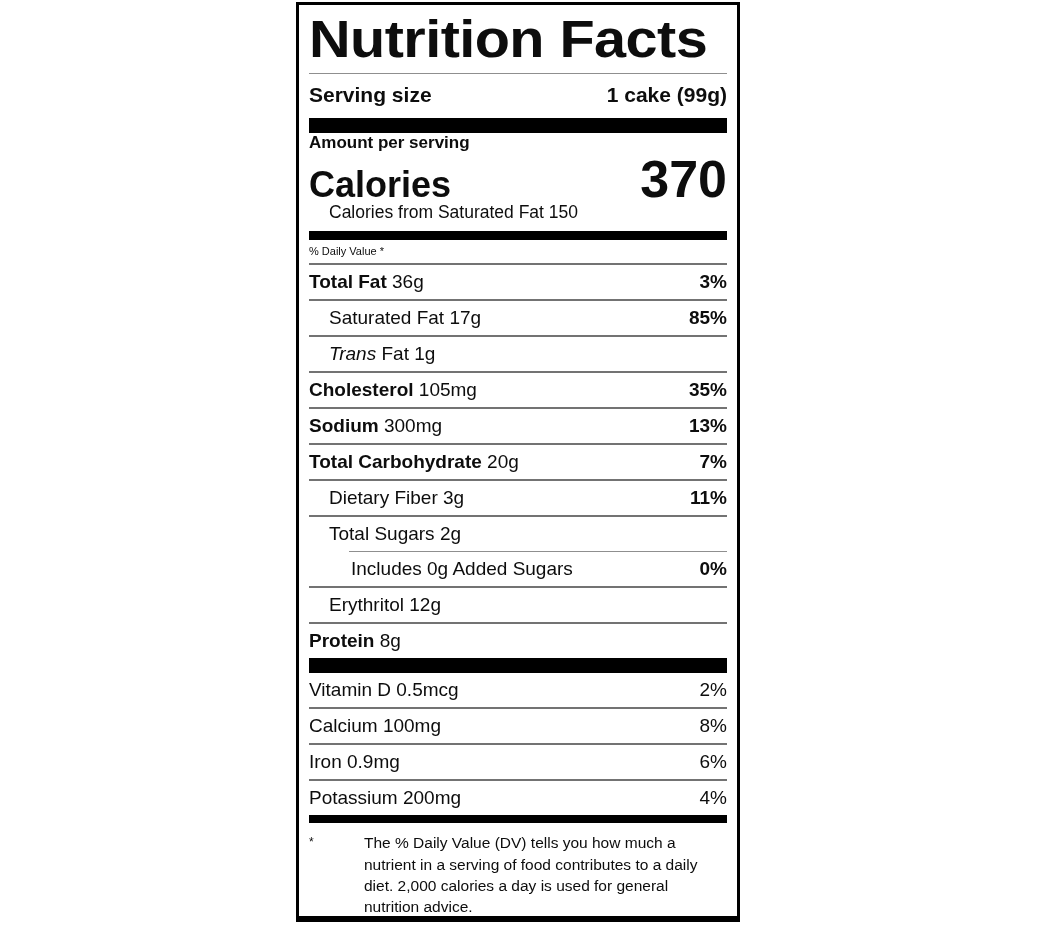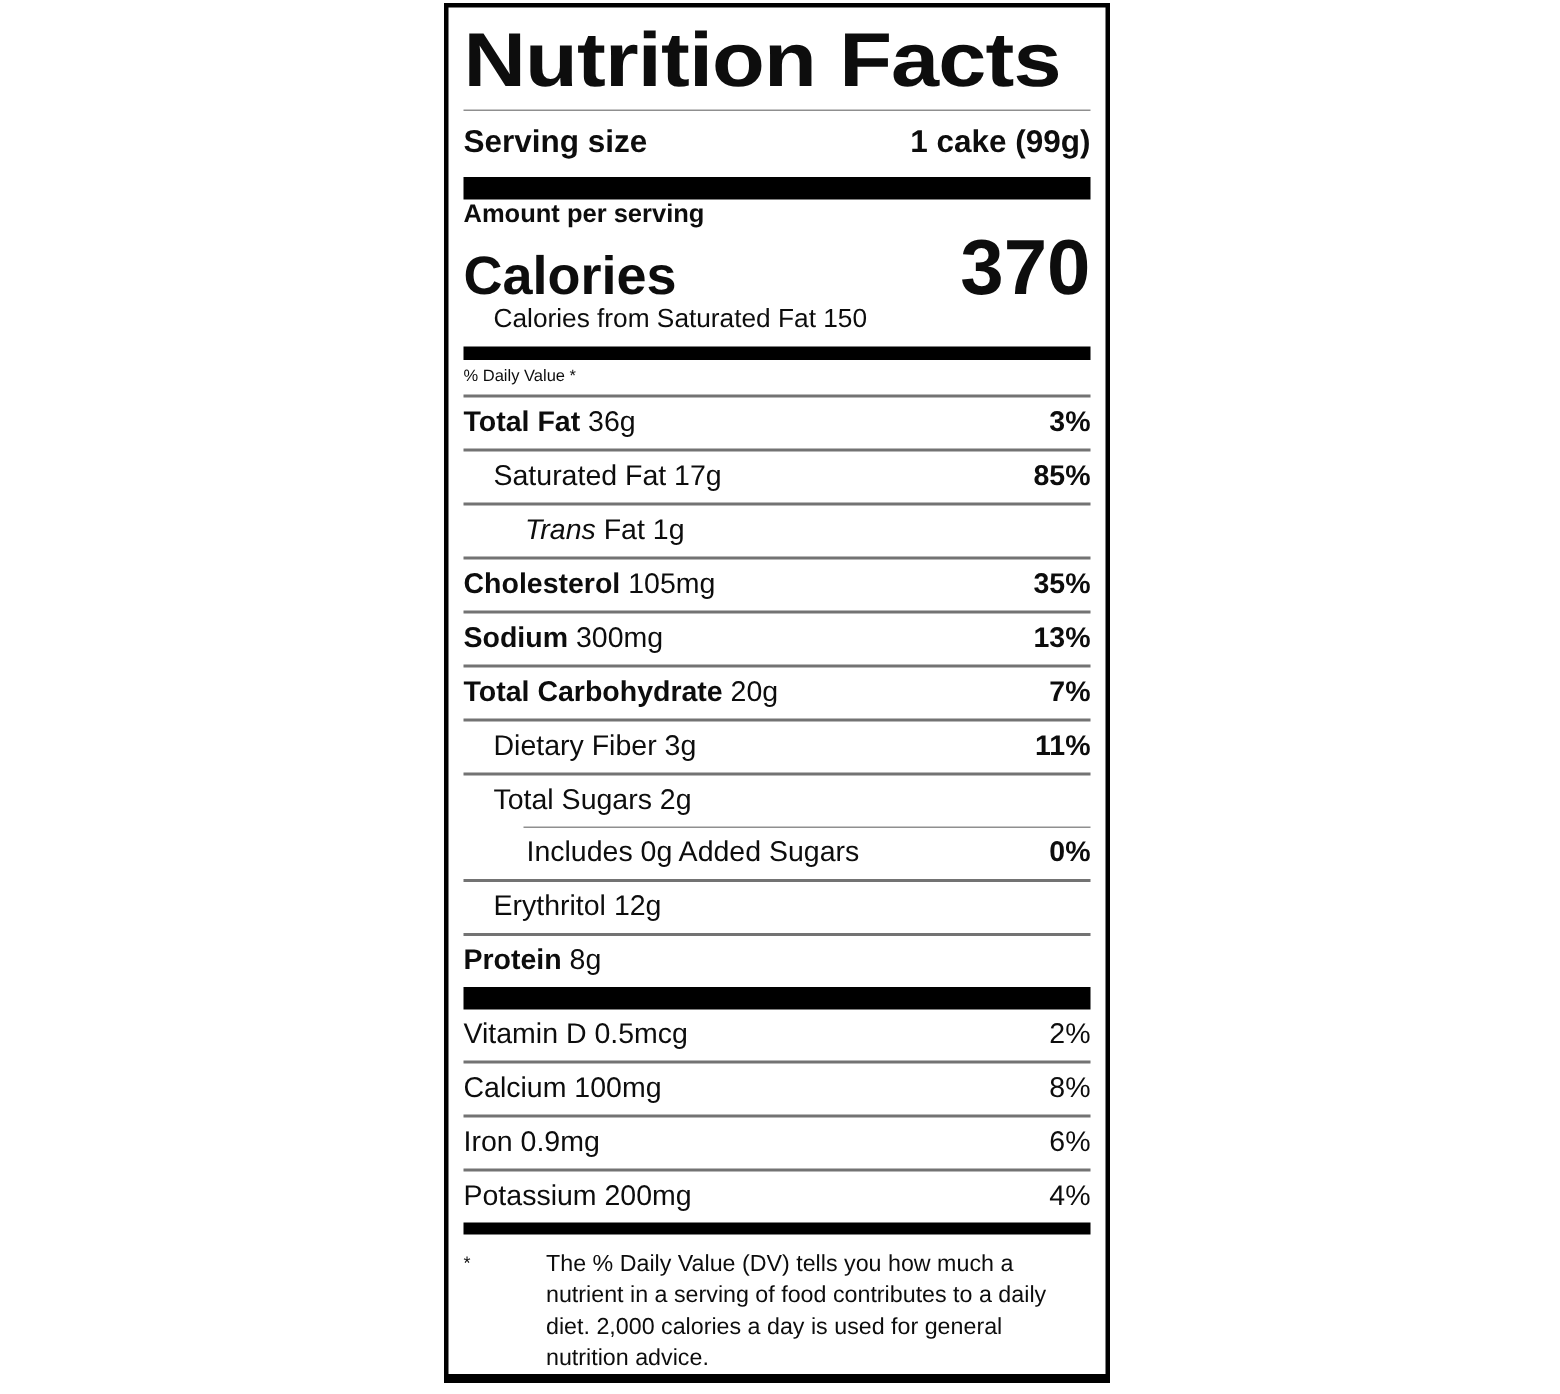--- a/index.html
+++ b/index.html
@@ -64,21 +64,21 @@
   .row {
     display: flex; justify-content: space-between; align-items: baseline;
     border-top: 2px solid #737373;
     padding: 6px 0;
     font-size: 19px; line-height: 22px;
   }
   .row.nosep { border-top: none; }
   .left.l1 { padding-left: 20px; }
   .left.l2 { padding-left: 42px; }
   .bname { font-weight: bold; }
-  .it { font-style: italic; margin-left: 21px; }
+  .it { font-style: italic; }
   .dv { font-weight: bold; }
   .row.vit .dv { font-weight: normal; }
   .sub-sep { border-top: 1px solid #8f8f8f; margin-left: 40px; height: 0; }
 
   .foot { display: flex; margin-top: 9px; font-size: 15.5px; line-height: 1.36; }
   .foot .mark { width: 15px; font-size: 12px; padding-top: 2px; flex: none; }
   .foot .txt { max-width: 354px; margin-left: 40px; }
 </style>
 </head>
 <body>

